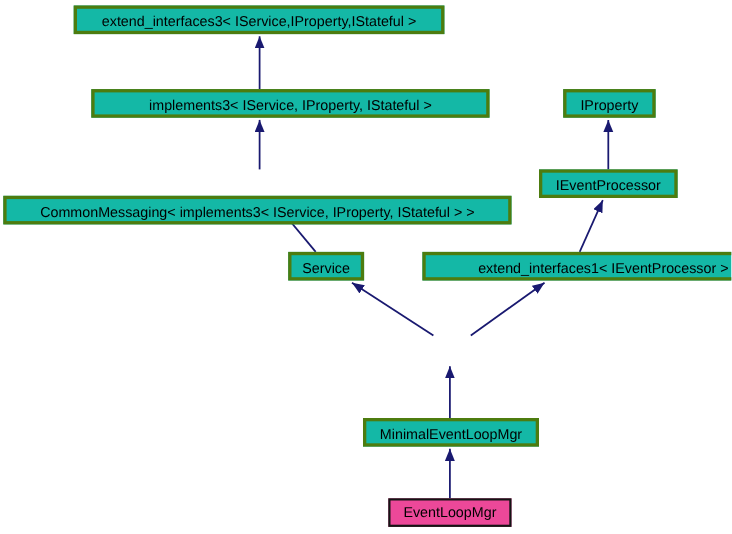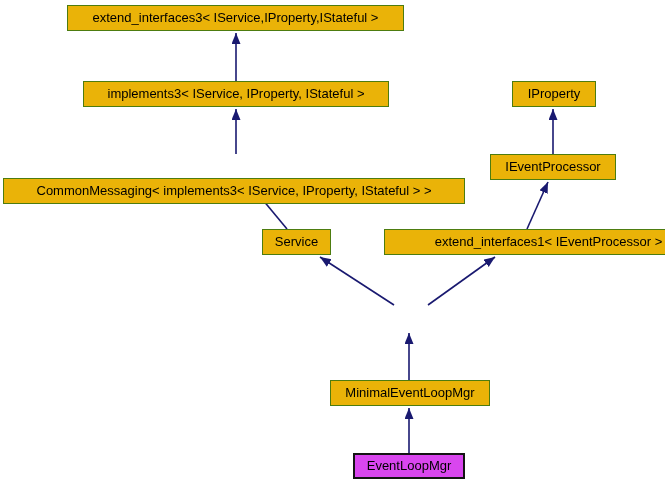--- a/index.html
+++ b/index.html
@@ -19,31 +19,31 @@
     position: absolute;
     left: 0;
     top: 0;
     pointer-events: none;
   }
   .node {
     position: absolute;
     box-sizing: border-box;
     height: 26px;
     line-height: 24px;
-    border: 1px solid #4d7c0f;
-    background: #eab308;
+    border: 3px solid #4d7c0f;
+    background: #14b8a6;
     color: #000000;
     font-size: 13px;
     text-align: center;
     white-space: nowrap;
     cursor: pointer;
   }
   .node--highlight {
     border: 2px solid #141414;
-    background: #d946ef;
+    background: #ec4899;
     line-height: 22px;
     cursor: default;
   }
 </style>
 </head>
 <body>
 
 <div id="canvas">
 
   <svg id="edges" width="665" height="485" viewBox="0 0 665 485">
@@ -60,21 +60,21 @@
       <line x1="527" y1="229" x2="548" y2="182" marker-end="url(#arrowhead)"></line>
       <line x1="394" y1="305" x2="320" y2="257" marker-end="url(#arrowhead)"></line>
       <line x1="428" y1="305" x2="495" y2="257" marker-end="url(#arrowhead)"></line>
       <line x1="409" y1="380" x2="409" y2="333" marker-end="url(#arrowhead)"></line>
       <line x1="409" y1="453" x2="409" y2="408" marker-end="url(#arrowhead)"></line>
     </g>
   </svg>
 
   <div class="node" style="left:67px;  top:5px;   width:337px;">extend_interfaces3&lt; IService,IProperty,IStateful &gt;</div>
 
-  <div class="node" style="left:83px;  top:81px;  width:306px;">implements3&lt; IService, IProperty, IStateful &gt;</div>
+  <div class="node" style="left:83px;  top:81px;  width:362px;">implements3&lt; IService, IProperty, IStateful &gt;</div>
 
   <div class="node" style="left:3px;   top:154px; width:462px;margin-top:24px;">CommonMessaging&lt; implements3&lt; IService, IProperty, IStateful &gt; &gt;</div>
 
   <div class="node" style="left:512px; top:81px;  width:84px;">IProperty</div>
 
   <div class="node" style="left:262px; top:229px; width:69px;">Service</div>
 
   <div class="node" style="left:490px; top:154px; width:126px;">IEventProcessor</div>
 
   <div class="node" style="left:384px; top:229px; width:329px;">extend_interfaces1&lt; IEventProcessor &gt;</div>

